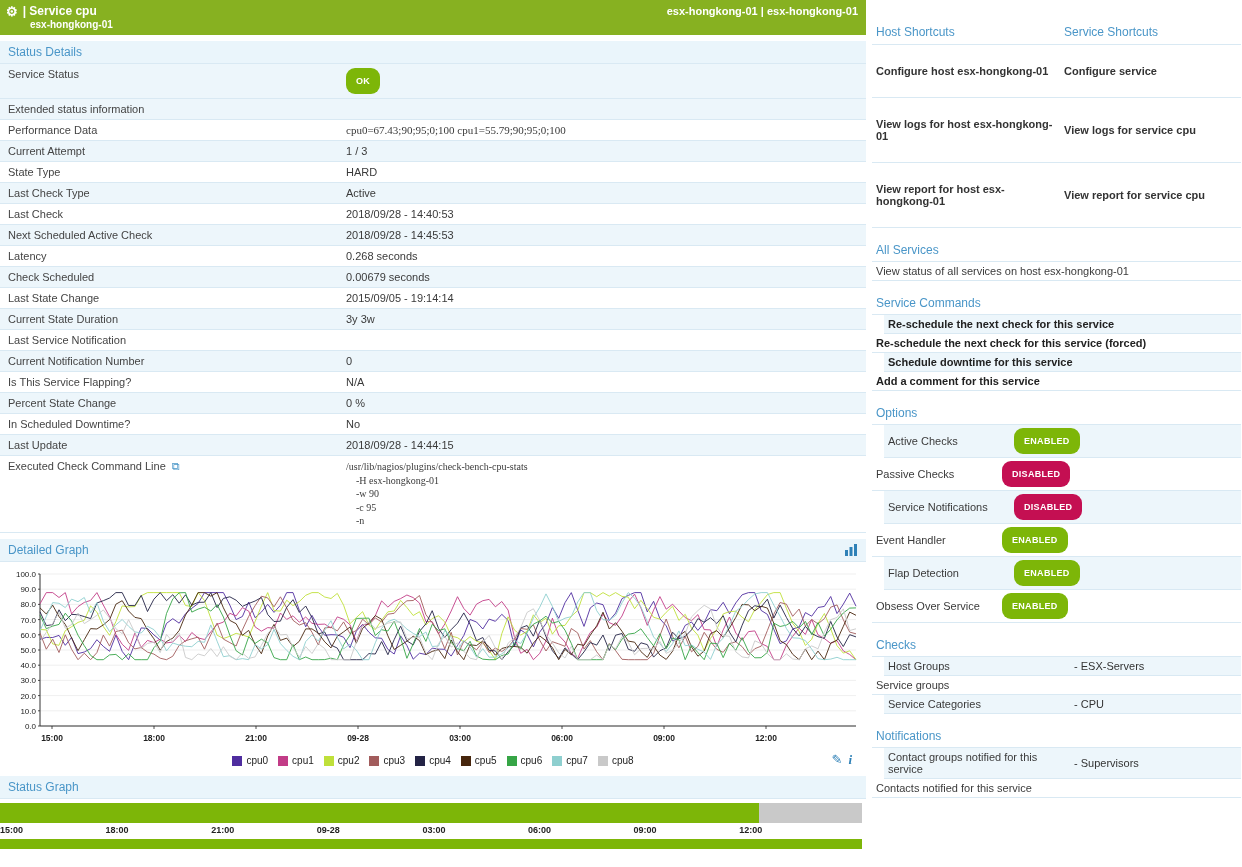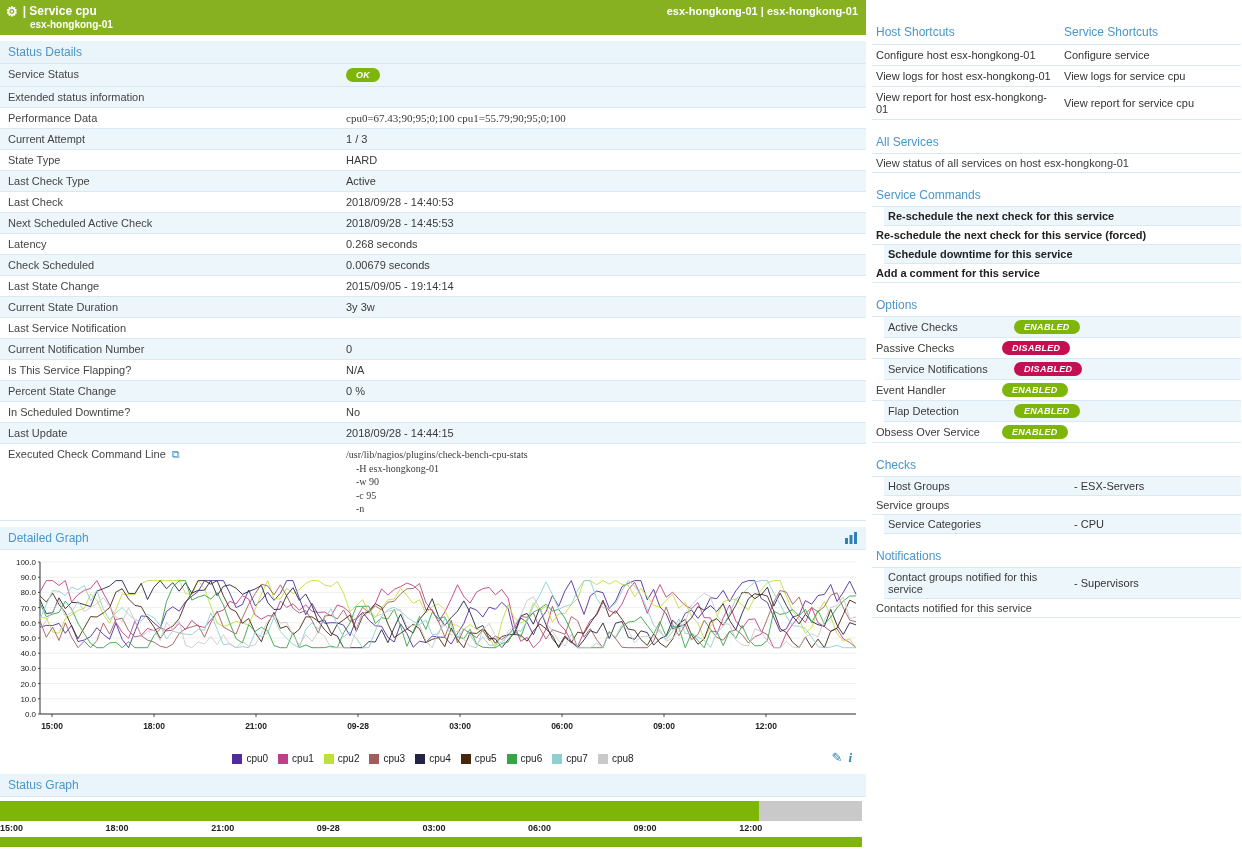--- a/index.html
+++ b/index.html
@@ -22,29 +22,29 @@
   .status-table { width:100%; border-collapse:collapse; }
   .status-table td { padding:4px 8px; border-bottom:1px solid var(--border-blue);
     vertical-align:top; font-size:11px; }
   .status-table tr.alt { background:var(--row-alt); }
   .status-table td.lbl { width:338px; color:#444; }
   .status-table td.val {}
   .bold-val { font-weight:bold; }
   .mono, .mono-block { font-family:Liberation Serif, serif; font-size:10px; }
   .mono-block { white-space:pre; line-height:1.35; }
   .badge { display:inline-block; color:#fff; font-weight:bold; font-size:9px;
-    padding:2px 10px; border-radius:9px; letter-spacing:.3px;font-style:italic; }
+    padding:8px 10px; border-radius:9px; letter-spacing:.3px; }
   .badge.ok, .badge.on { background:var(--ok-green); }
   .badge.off { background:var(--disabled-red); }
   .cmd-icon { color:var(--heading-blue); font-size:11px; cursor:pointer; margin-left:3px; }
 
   .chart-icon svg { display:block; cursor:pointer; }
   .chart-wrap { padding:6px 4px 0 4px; }
   .legend-row { display:flex; justify-content:center; gap:10px;
-    position:relative; margin-top:10px; height:18px; }
+    position:relative; margin-top:0; height:18px; }
   .legend-item { display:flex; align-items:center; gap:4px; font-size:10px; color:#222; }
   .legend-swatch { width:10px; height:10px; display:inline-block; }
   .legend-icons { position:absolute; right:10px; top:0; display:flex; gap:6px; align-items:center; }
   .edit-icon { color:#2f81b7; font-size:13px; cursor:pointer; }
   .info-i { color:#2f81b7; font-family:"Liberation Serif", serif; font-style:italic;
     font-weight:bold; font-size:13px; cursor:pointer; }
 
   .status-graph { margin-top:4px; }
   .sg-bar { display:flex; height:20px; width:862px; margin:2px 0 0 0; }
   .sg-ok { background:var(--ok-green); height:100%; }
@@ -52,22 +52,22 @@
   .sg-labels { position:relative; height:13px; width:862px; margin-top:2px; }
   .sg-labels span { position:absolute; top:0; font-size:9px; font-weight:bold; color:#222; }
   .sg-strip { width:862px; height:10px; background:var(--ok-green); margin-top:1px; }
 
   
   .right-col { flex:1; padding:0 1px 0 6px; }
   .shortcut-table { width:100%; border-collapse:collapse;margin-top:20px; }
   .shortcut-table th { text-align:left; color:var(--heading-blue); font-size:12px;
     font-weight:normal; padding:5px 4px; border-bottom:1px solid var(--border-blue); }
   .shortcut-table th:first-child { width:188px; }
-  .shortcut-table td { padding:4px 4px; border-bottom:1px solid var(--border-blue);
-    font-size:11px; color:#333; cursor:pointer; }
+  .shortcut-table td { padding:20px 4px; border-bottom:1px solid var(--border-blue);
+    font-size:11px; color:#333; cursor:pointer;font-weight:bold; }
   .rp-heading { color:var(--heading-blue); font-size:12px; padding:5px 4px 4px 4px;
     margin-top:10px; border-bottom:1px solid var(--border-blue); }
   .rp-row { display:flex; align-items:center; padding:3px 4px; font-size:11px;
     border-bottom:1px solid var(--border-blue); min-height:19px; }
   .rp-row.alt { background:var(--row-alt);margin-left:12px; }
   .rp-row.cmd { font-weight:bold; color:#222; cursor:pointer; }
   .rp-row .rp-lbl { flex:0 0 126px; }
   .rp-row .rp-lbl-wide { flex:0 0 186px; }
   .rp-row .rp-val { color:#333; }
   .rp-row.link-row { cursor:pointer;align-items:center; }

